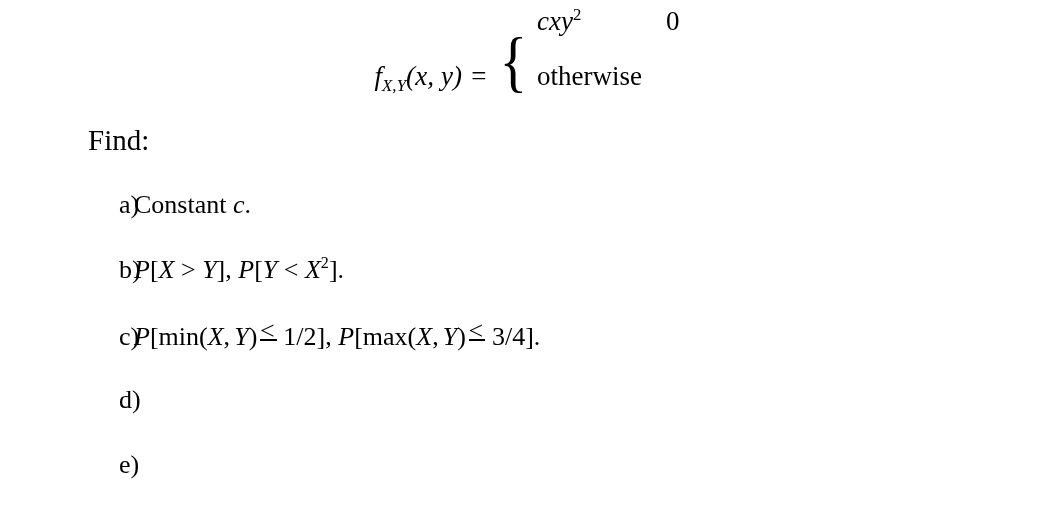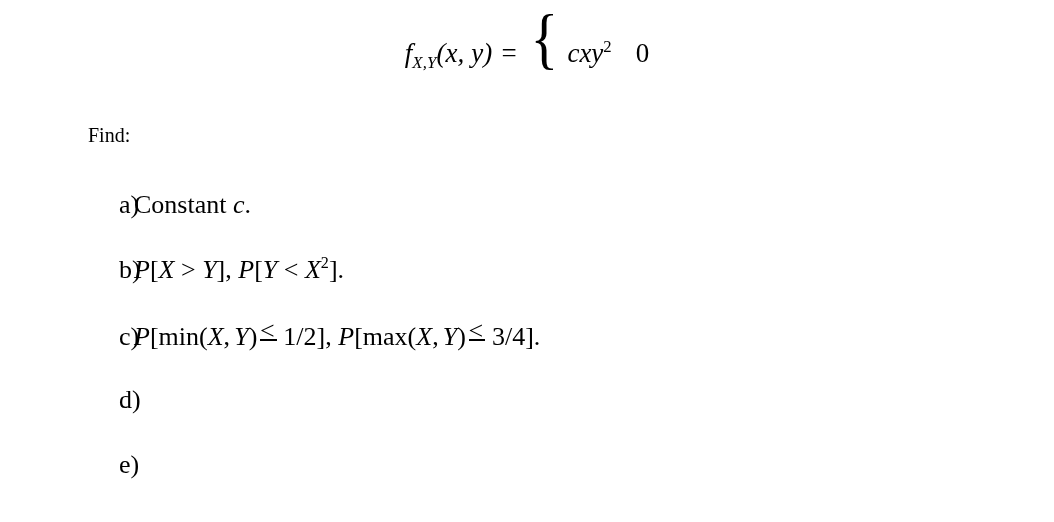--- a/index.html
+++ b/index.html
@@ -92,21 +92,21 @@
     gap: 24px;
   }
   .case-val  { white-space: nowrap; }
   .case-cond { white-space: nowrap; }
 
   
   #find-label {
     position: absolute;
     left: 88px;
     top: 124px;
-    font-size: 20px;
+    font-size: 29px;
   }
 
   
   #problem-list {
     position: absolute;
     left: 88px;
     top: 190px;
     width: 940px;
   }
   .problem-item {
@@ -139,20 +139,21 @@
 
     <span class="brace">{</span>
 
     <div class="cases">
 
       <div class="case-val">
         <span class="mathvar">cxy</span><span class="sup mathrm">2</span>
       </div>
 
       <div class="case-val">0</div>
+      <div class="case-cond mathrm">otherwise</div>
 
     </div>
   </div>
 </div>
 
 <div id="find-label">Find:</div>
 
 <div id="problem-list">
 
   <div class="problem-item">

